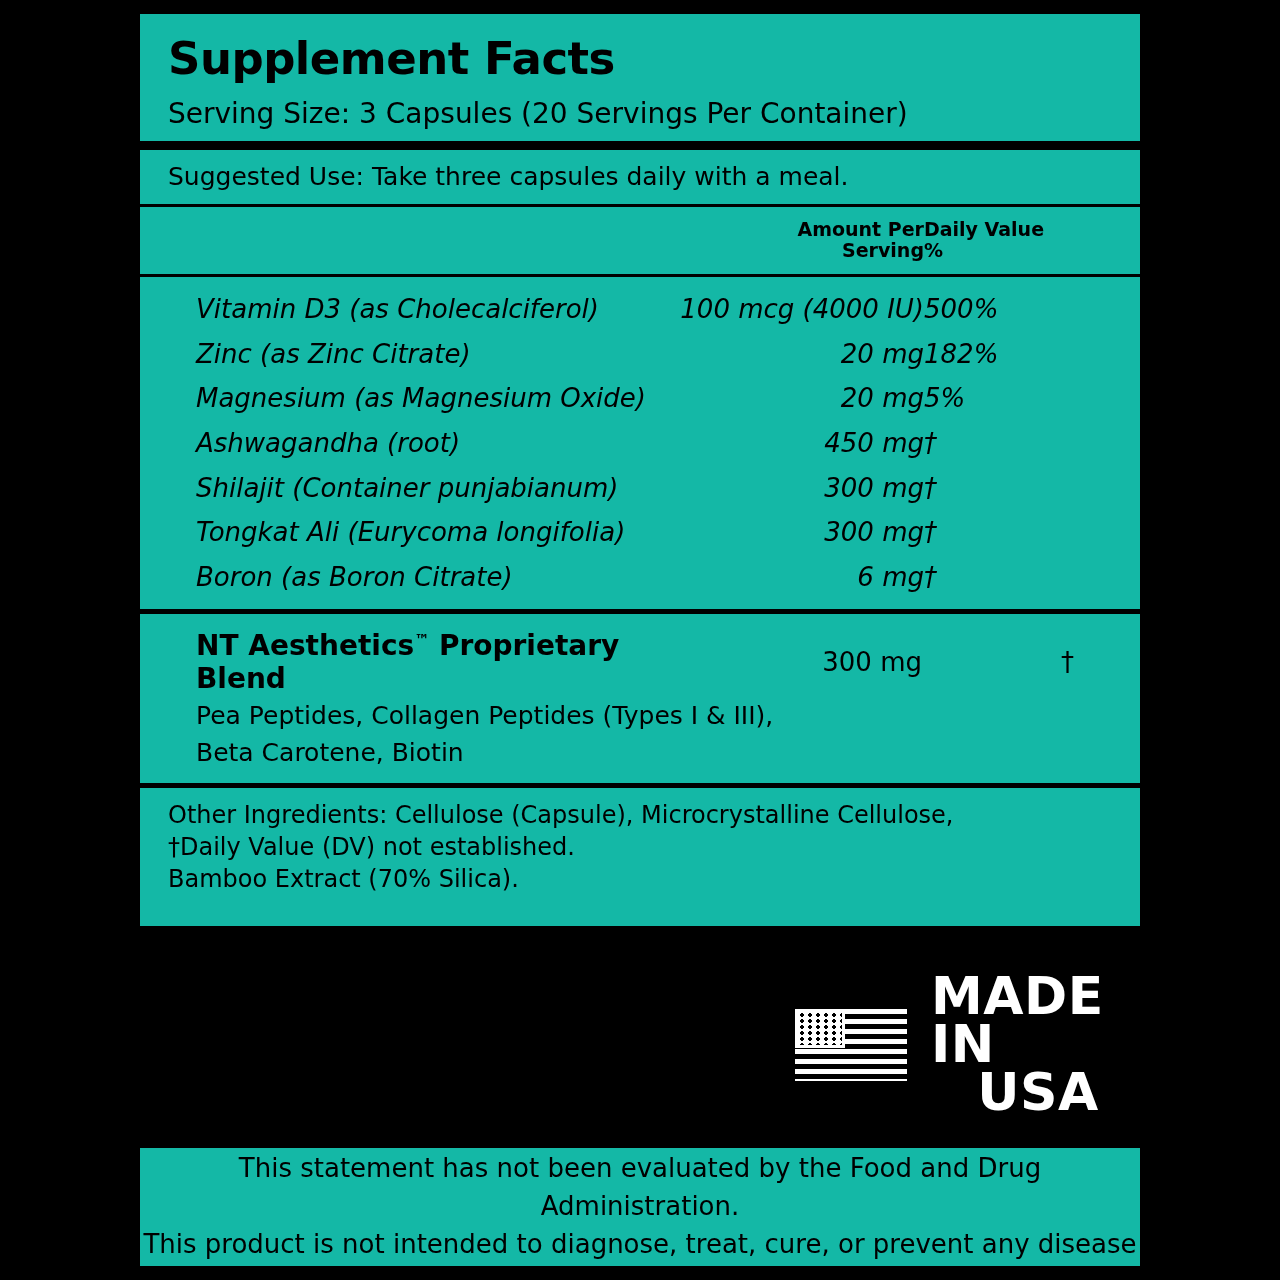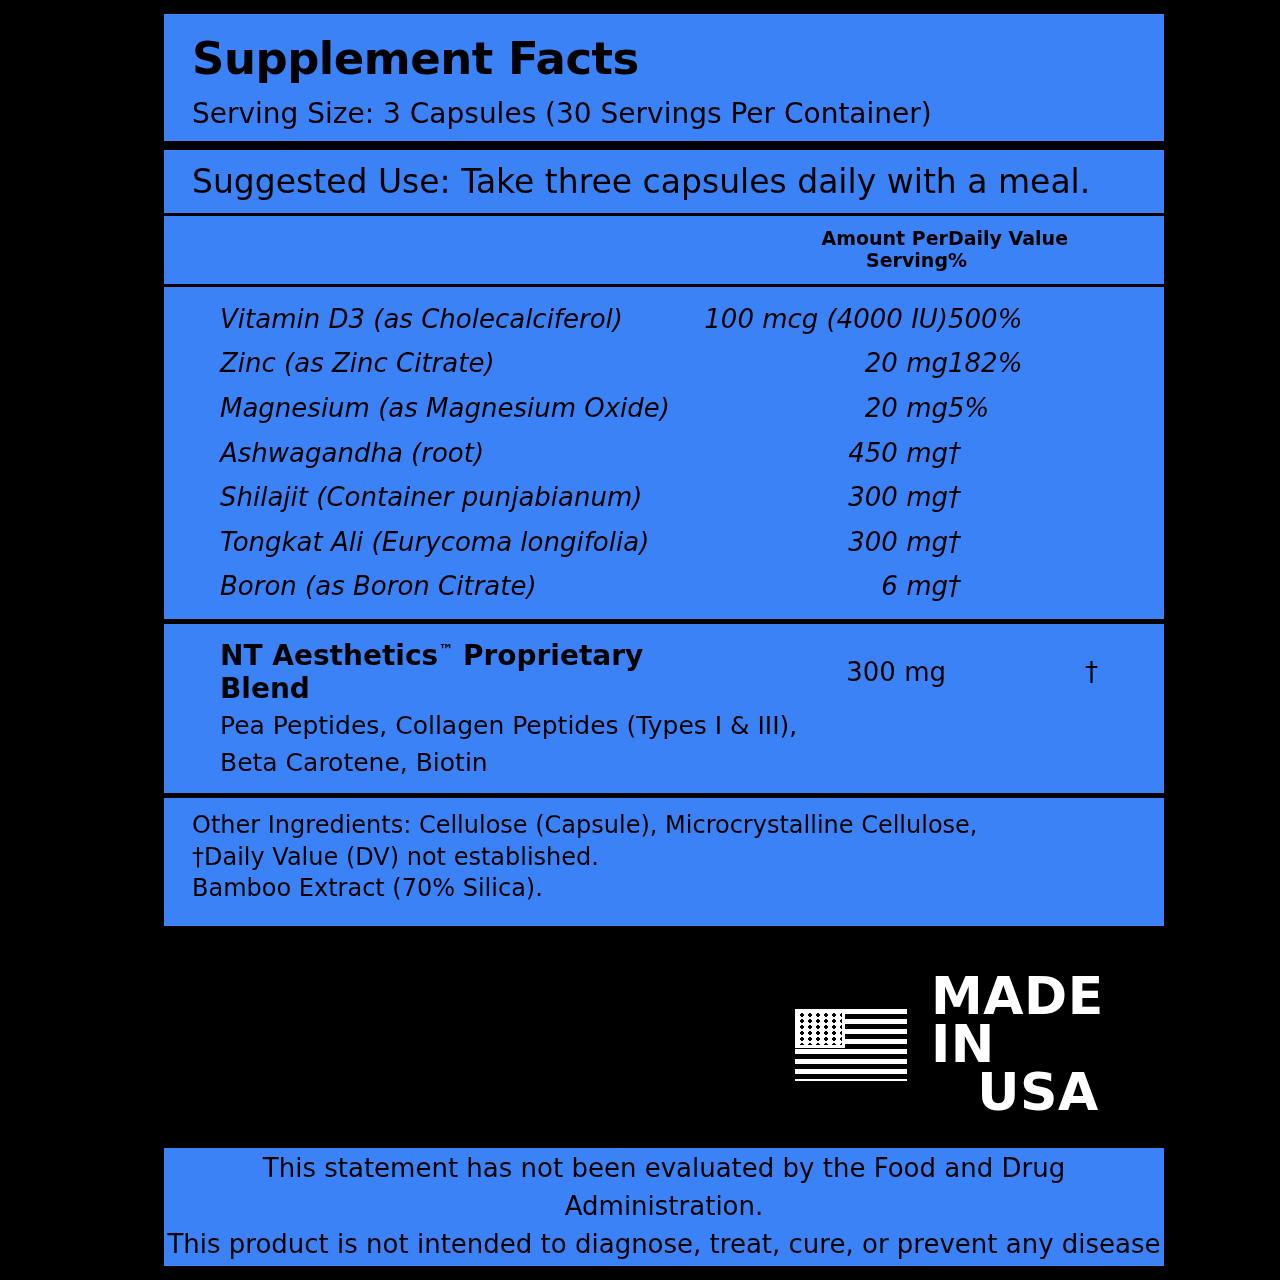--- a/index.html
+++ b/index.html
@@ -11,22 +11,21 @@
     width: 1280px;
     height: 1280px;
     font-family: "DejaVu Sans", "Liberation Sans", sans-serif;
     color: #000000;
     position: relative;
     overflow: hidden;
   }
 
   .panel {
     position: absolute;
-    background: #3b82f6;
-    margin-left: 24px;
+    background: #14b8a6;
   }
 
   
   #facts-panel {
     left: 140px;
     top: 14px;
     width: 1000px;
     height: 912px;
     box-sizing: border-box;
     padding: 0;
@@ -60,21 +59,21 @@
   .rule-med {
     height: 5px;
     background: #000;
   }
   .rule-thin {
     height: 3px;
     background: #000;
   }
 
   .suggested {
-    font-size: 33px;
+    font-size: 25px;
     padding-top: 12px;
     padding-bottom: 12px;
     line-height: 1.2;
   }
 
   table.facts {
     width: 100%;
     border-collapse: collapse;
     font-size: 25px;
   }
@@ -208,21 +207,21 @@
     text-align: center;
   }
 </style>
 </head>
 <body>
 
 <div class="panel" id="facts-panel">
 
   <div class="inner">
     <div class="title">Supplement Facts</div>
-    <div class="serving">Serving Size:  3 Capsules (30 Servings Per Container)</div>
+    <div class="serving">Serving Size:  3 Capsules (20 Servings Per Container)</div>
   </div>
 
   <div class="rule-thick"></div>
 
   <div class="inner">
     <div class="suggested">Suggested Use: Take three capsules daily with a meal.</div>
   </div>
 
   <div class="rule-thin"></div>
 

